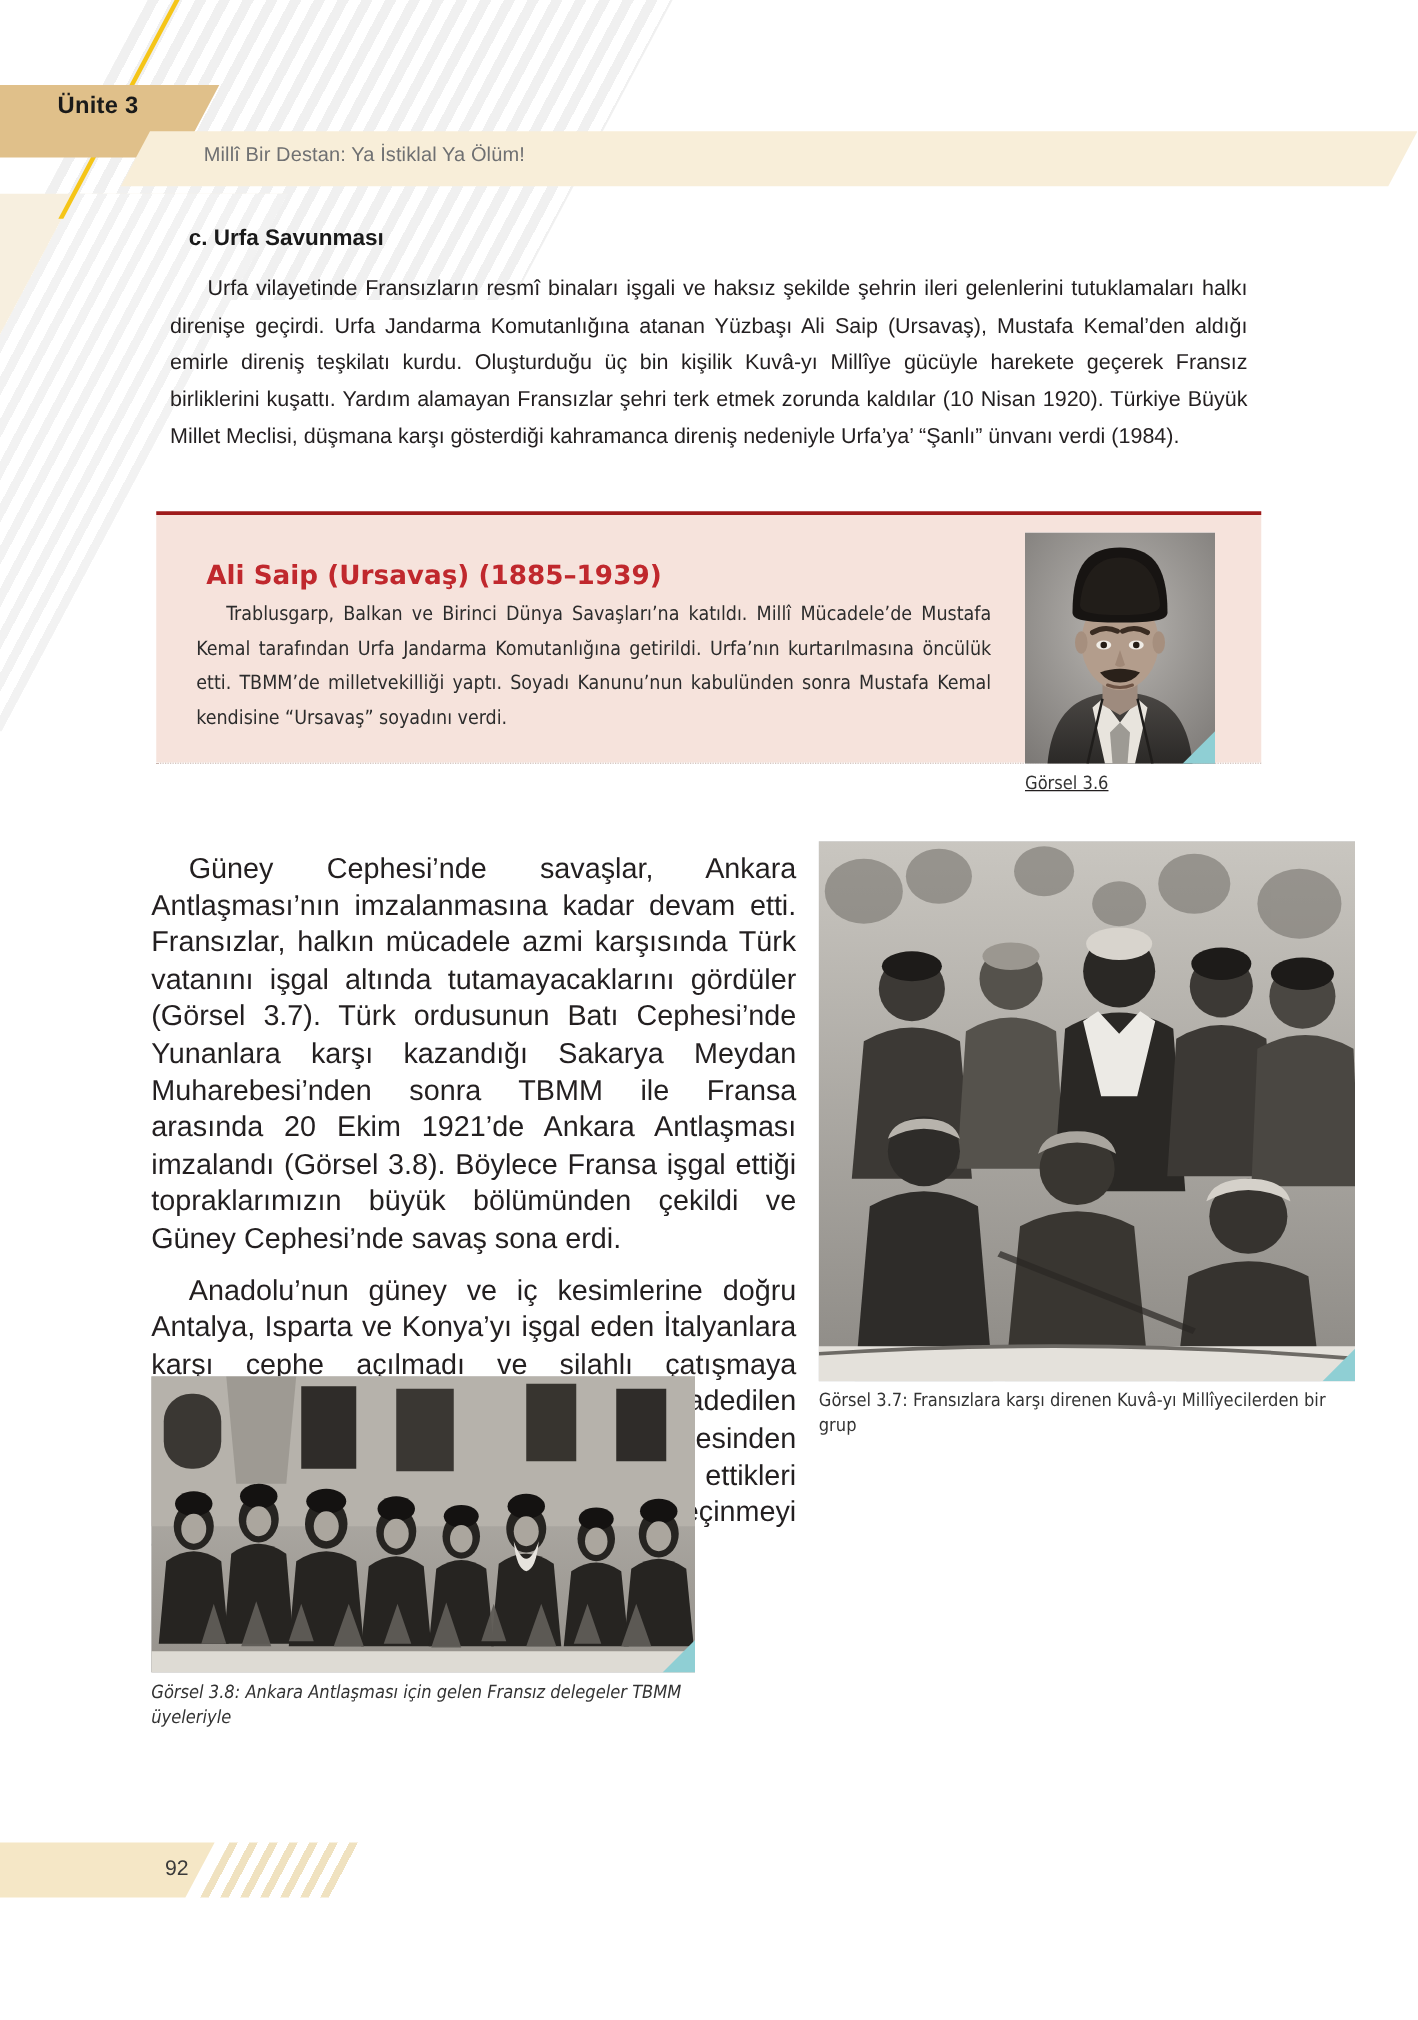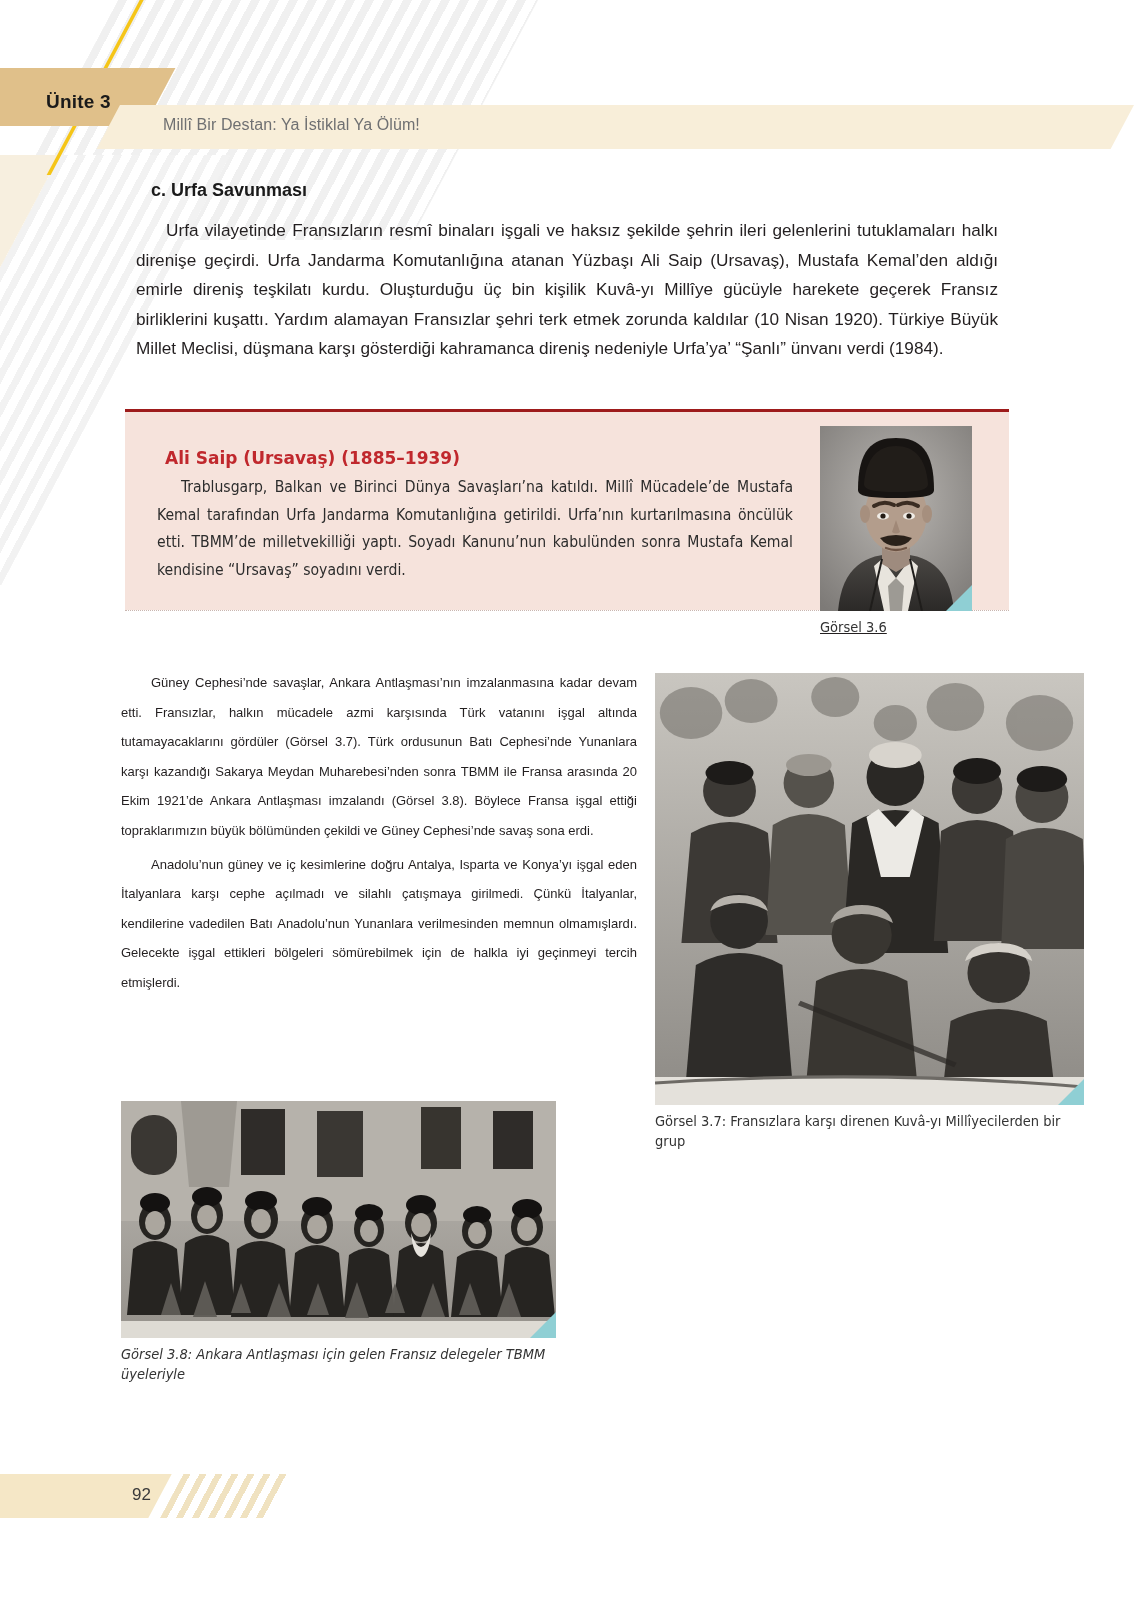--- a/index.html
+++ b/index.html
@@ -60,21 +60,21 @@
   }
   .unit-badge {
     position: absolute;
     top: 68px; left: -40px;
     width: 200px; height: 58px;
     background: #e0c08a;
     transform: skewX(-28deg);
   }
   .unit-badge-label {
     position: absolute;
-    top: 91px; left: 46px;
+    top: 74px; left: 46px;
     font-size: 19px;
     font-weight: bold;
     letter-spacing: .2px;
     color: #1a1a1a;
   }
   .chapter-strip {
     position: absolute;
     top: 105px; left: 120px;
     width: 1014px; height: 44px;
     background: #f8eed9;
@@ -131,21 +131,21 @@
     padding: 36px 0 16px 0;
     box-sizing: border-box;
   }
   .bio-inner {
     width: 668px;
     padding-left: 32px;
     box-sizing: border-box;
   }
   .bio-title {
     margin: 0 0 6px 8px;
-    font-size: 17px;
+    font-size: 21px;
     font-weight: bold;
     color: #c0282d;
     font-family: "DejaVu Sans", sans-serif;
   }
   .bio-text {
     margin: 0;
     font-size: 15.6px;
     line-height: 27.5px;
     color: #2c2c2c;
     text-indent: 24px;
@@ -190,22 +190,22 @@
   .ph-img { display:block; width:100%; height:100%; }
 
   
   .col-left {
     position: absolute;
     top: 668px;
     left: 121px;
     width: 516px;
   }
   .col-left p {
-    margin: 0 0 4px 0;
-    font-size: 13px;
+    margin: 12px 0 4px 0;
+    font-size: 23px;
     line-height: 29.6px;
     text-align: justify;
     text-indent: 30px;
     color: #231f20;
   }
   .fig37 {
     position: absolute;
     top: 673px;
     left: 655px;
     width: 429px;

